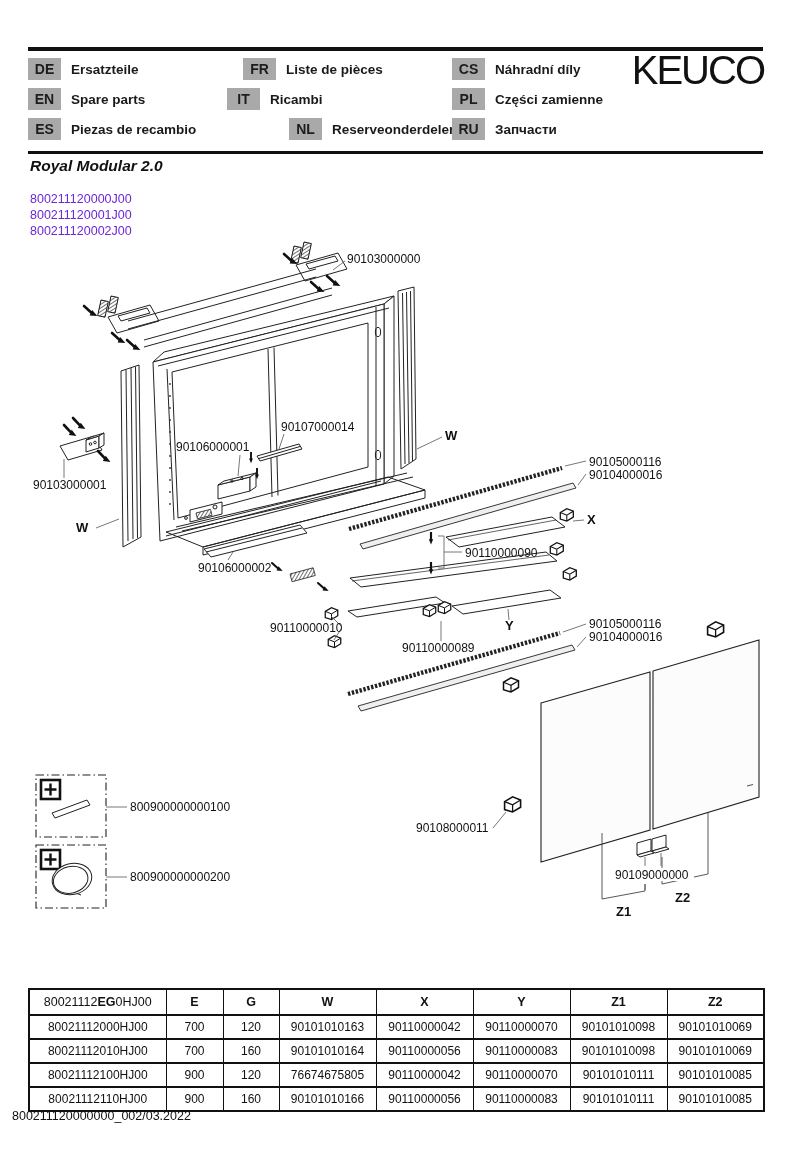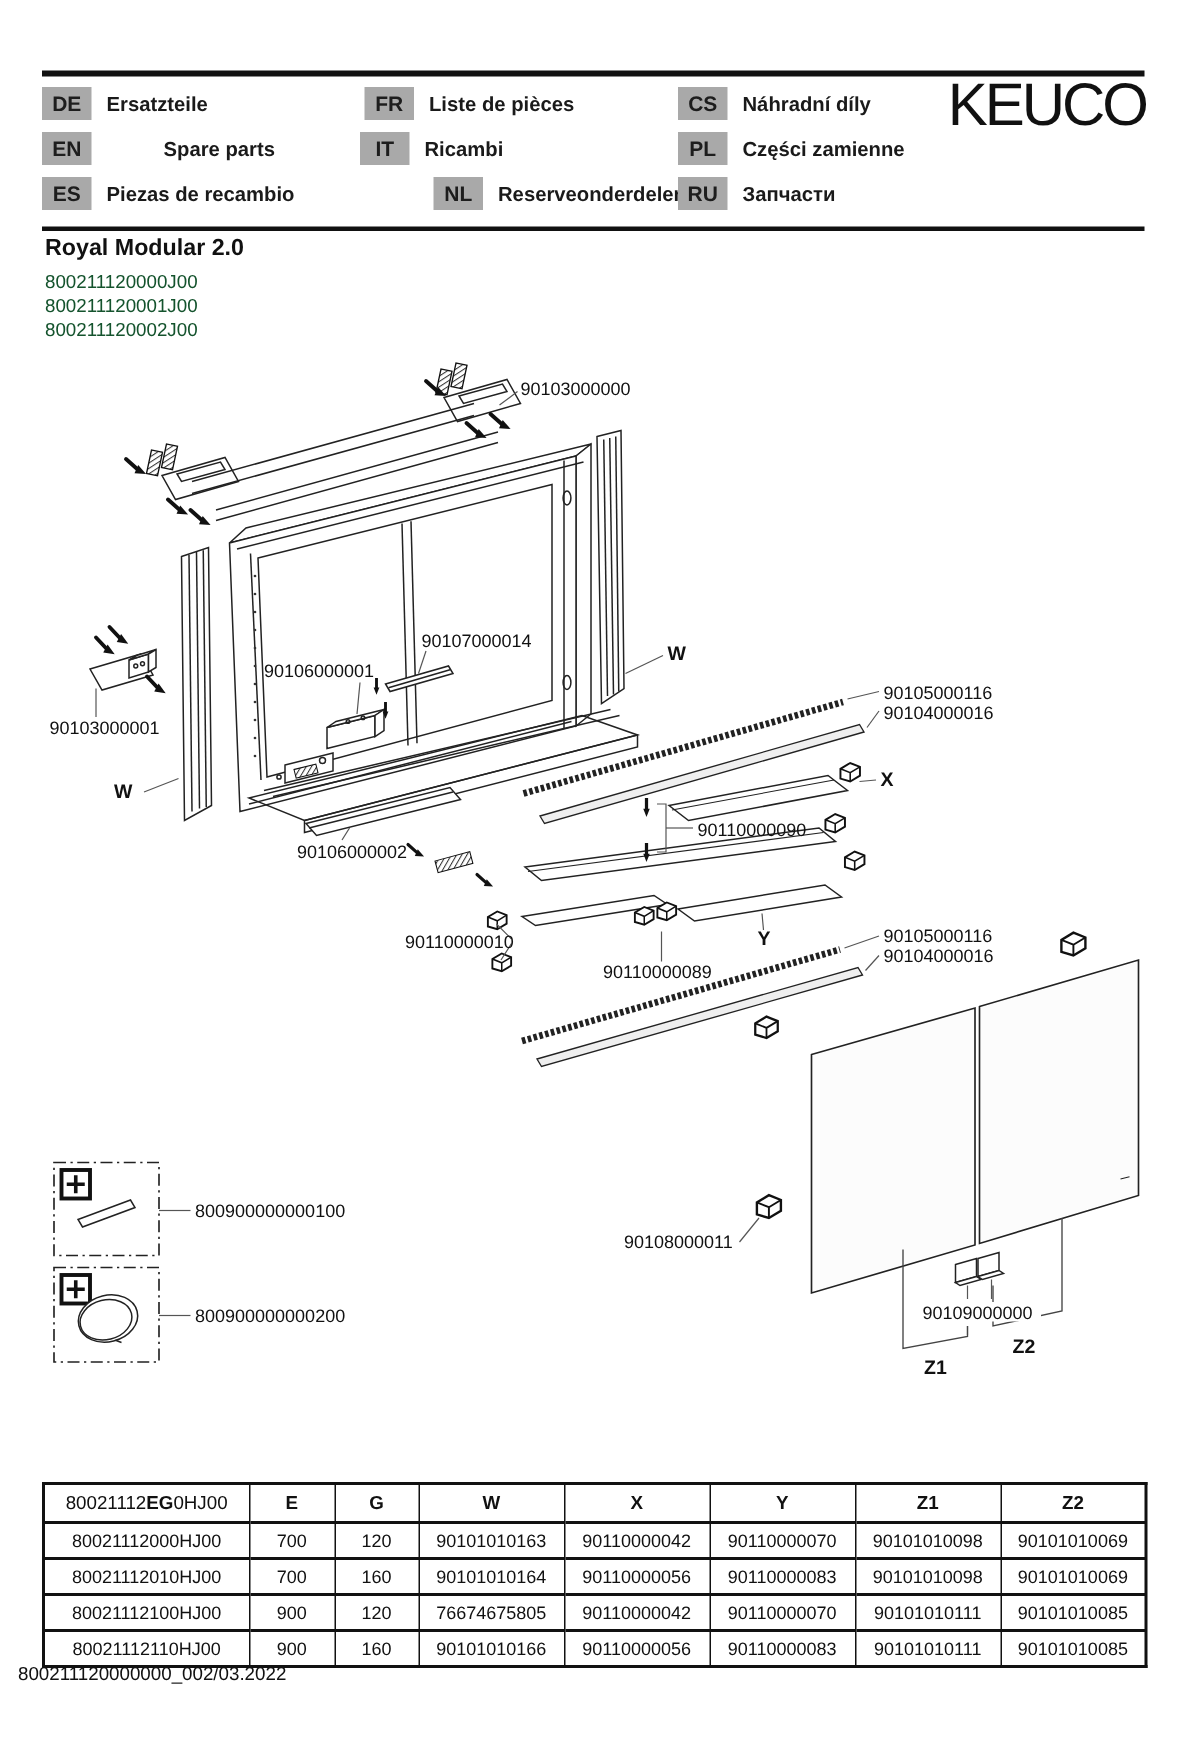--- a/index.html
+++ b/index.html
@@ -13,22 +13,22 @@
   .lang { position:absolute; height:22px; display:flex; align-items:center; }
   .badge { display:inline-flex; width:33px; height:22px; align-items:center; justify-content:center;
            background:#a9a9a9; color:#1d1d1d; font-weight:bold; font-size:14px; }
   .lang-label { margin-left:10px; font-weight:bold; font-size:13.5px; color:#1a1a1a; white-space:nowrap; }
 
   .logo { position:absolute; left:560px; top:48px; width:204px; text-align:right;
           font-size:40px; font-weight:normal; letter-spacing:-2px; color:#111;
           font-family:"Liberation Sans", sans-serif; }
 
   .product { position:absolute; left:30px; top:157px; }
-  .product-title { font-size:15.5px; font-weight:bold; margin-bottom:5px; }
-  .variant { font-size:12.5px; line-height:16px; color:#14532d; }
+  .product-title { font-size:15.5px; font-weight:bold; margin-bottom:16px;font-style:italic; }
+  .variant { font-size:12.5px; line-height:16px; color:#6d28d9; }
 
   svg.diagram { position:absolute; left:0; top:0; width:791px; height:1166px; }
   svg .ld { stroke:#555; stroke-width:0.8; }
   svg .led { stroke:#222; stroke-width:4.4; stroke-dasharray:2.4 1.6; fill:none; }
   svg .dashdot { fill:none; stroke:#222; stroke-width:1.1; stroke-dasharray:8 3 1.5 3; }
   svg text.lbl { font-family:"Liberation Sans", sans-serif; font-size:12px; fill:#111; }
   svg text.ref { font-family:"Liberation Sans", sans-serif; font-size:13px; font-weight:bold; fill:#111; }
 
   table.parts-table { position:absolute; left:28px; top:988px; width:735px;
           border-collapse:collapse; table-layout:fixed; font-size:12px; color:#111; }
@@ -46,33 +46,33 @@
 <body>
 
 <div class="page">
 
   <div class="rule top"></div>
 
   <div class="lang" style="left:28px; top:58px;">
     <span class="badge">DE</span>
     <span class="lang-label">Ersatzteile</span>
   </div>
-  <div class="lang" style="left:28px; top:88px;gap:38px;">
+  <div class="lang" style="left:28px; top:88px;">
     <span class="badge">EN</span>
     <span class="lang-label">Spare parts</span>
   </div>
   <div class="lang" style="left:28px; top:118px;">
     <span class="badge">ES</span>
     <span class="lang-label">Piezas de recambio</span>
   </div>
   <div class="lang" style="left:243px; top:58px;">
     <span class="badge">FR</span>
     <span class="lang-label">Liste de pièces</span>
   </div>
-  <div class="lang" style="left:240px; top:88px;justify-content:center;">
+  <div class="lang" style="left:227px; top:88px;justify-content:center;">
     <span class="badge">IT</span>
     <span class="lang-label">Ricambi</span>
   </div>
   <div class="lang" style="left:243px; top:118px;padding-left:46px;">
     <span class="badge">NL</span>
     <span class="lang-label">Reserveonderdelen</span>
   </div>
   <div class="lang" style="left:452px; top:58px;">
     <span class="badge">CS</span>
     <span class="lang-label">Náhradní díly</span>

